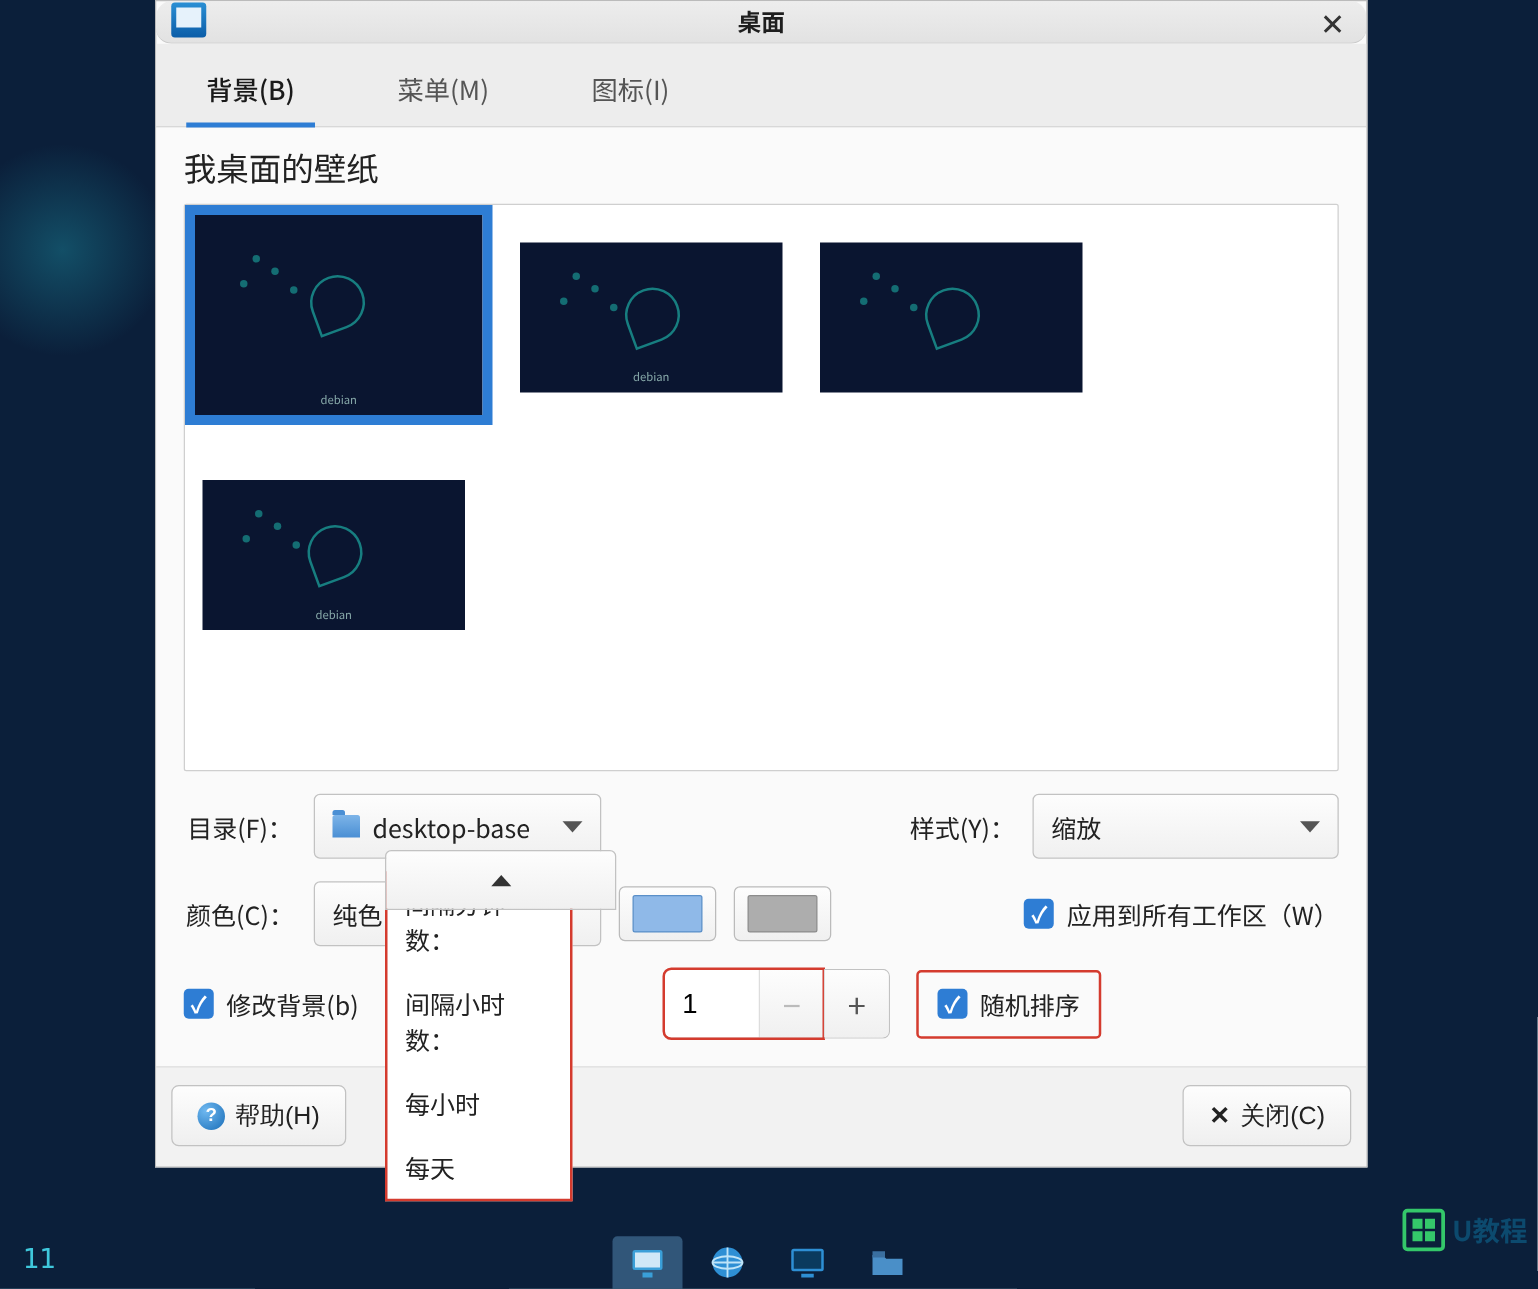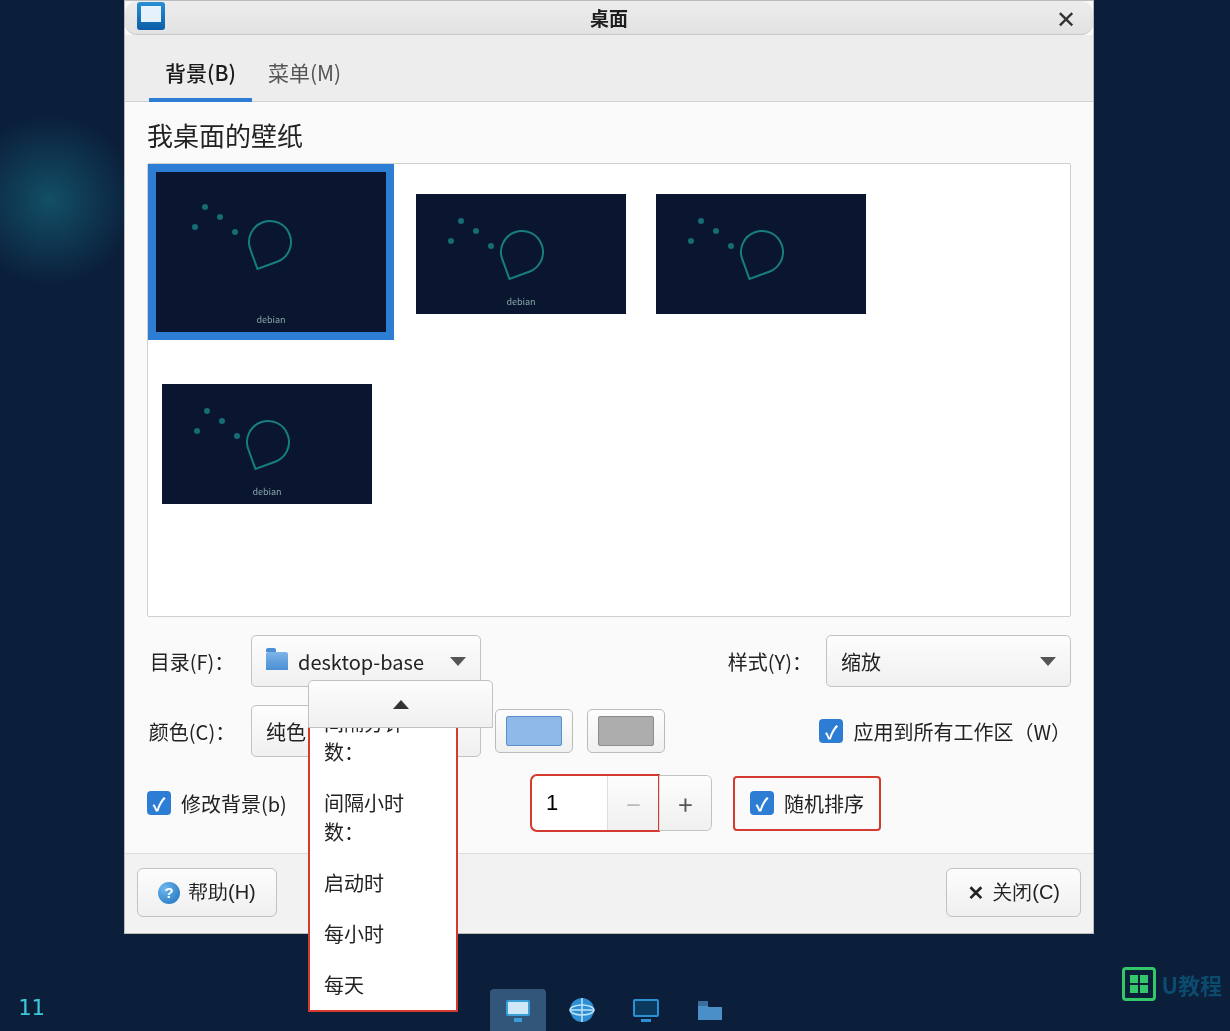--- a/index.html
+++ b/index.html
@@ -71,20 +71,21 @@
 .close {
   margin-left: auto;
   font-size: 24px;
   color: #333;
   cursor: pointer;
   width: 30px;
   text-align: center;
 }
 .tabs {
   display: flex;
+  gap: 50px;
   padding: 10px 24px 0 24px;
   border-bottom: 1px solid #d1d1d1;
   background: #ededed;
 }
 .tab {
   font-size: 21px;
   color: #555;
   padding: 12px 16px 14px 16px;
   cursor: pointer;
   position: relative;
@@ -390,20 +391,21 @@
 <div class="dialog">
   <div class="titlebar">
     <div class="title-icon"></div>
     <div class="title-text">桌面</div>
     <div class="close">✕</div>
   </div>
 
   <div class="tabs">
     <div class="tab active">背景(B)</div>
     <div class="tab">菜单(M)</div>
+    <div class="tab">图标(I)</div>
   </div>
 
   <div class="content">
     <div class="section-label">我桌面的壁纸</div>
     <div class="wallpaper-box">
       <div class="thumbs">
         <div class="thumb first selected">
             <span class="caption">debian</span>
           </div>
         <div class="thumb">
@@ -486,21 +488,20 @@
     </button>
   </div>
 </div>
 
 <div class="dropdown-header">
   <span class="chevron up"></span>
 </div>
 <div class="dropdown-popup">
   <div class="item">间隔分钟数：</div>
   <div class="item">间隔小时数：</div>
-  <div class="item">启动时</div>
   <div class="item">每小时</div>
   <div class="item">每天</div>
 </div>
 
 <div class="taskbar">
   <div class="tb-clock">11</div>
   <div class="tb-icons">
     <div class="tb-app active">
       <svg viewBox="0 0 32 32">
           <rect x="4" y="6" width="24" height="16" rx="2" fill="#3a9fd8"></rect>

